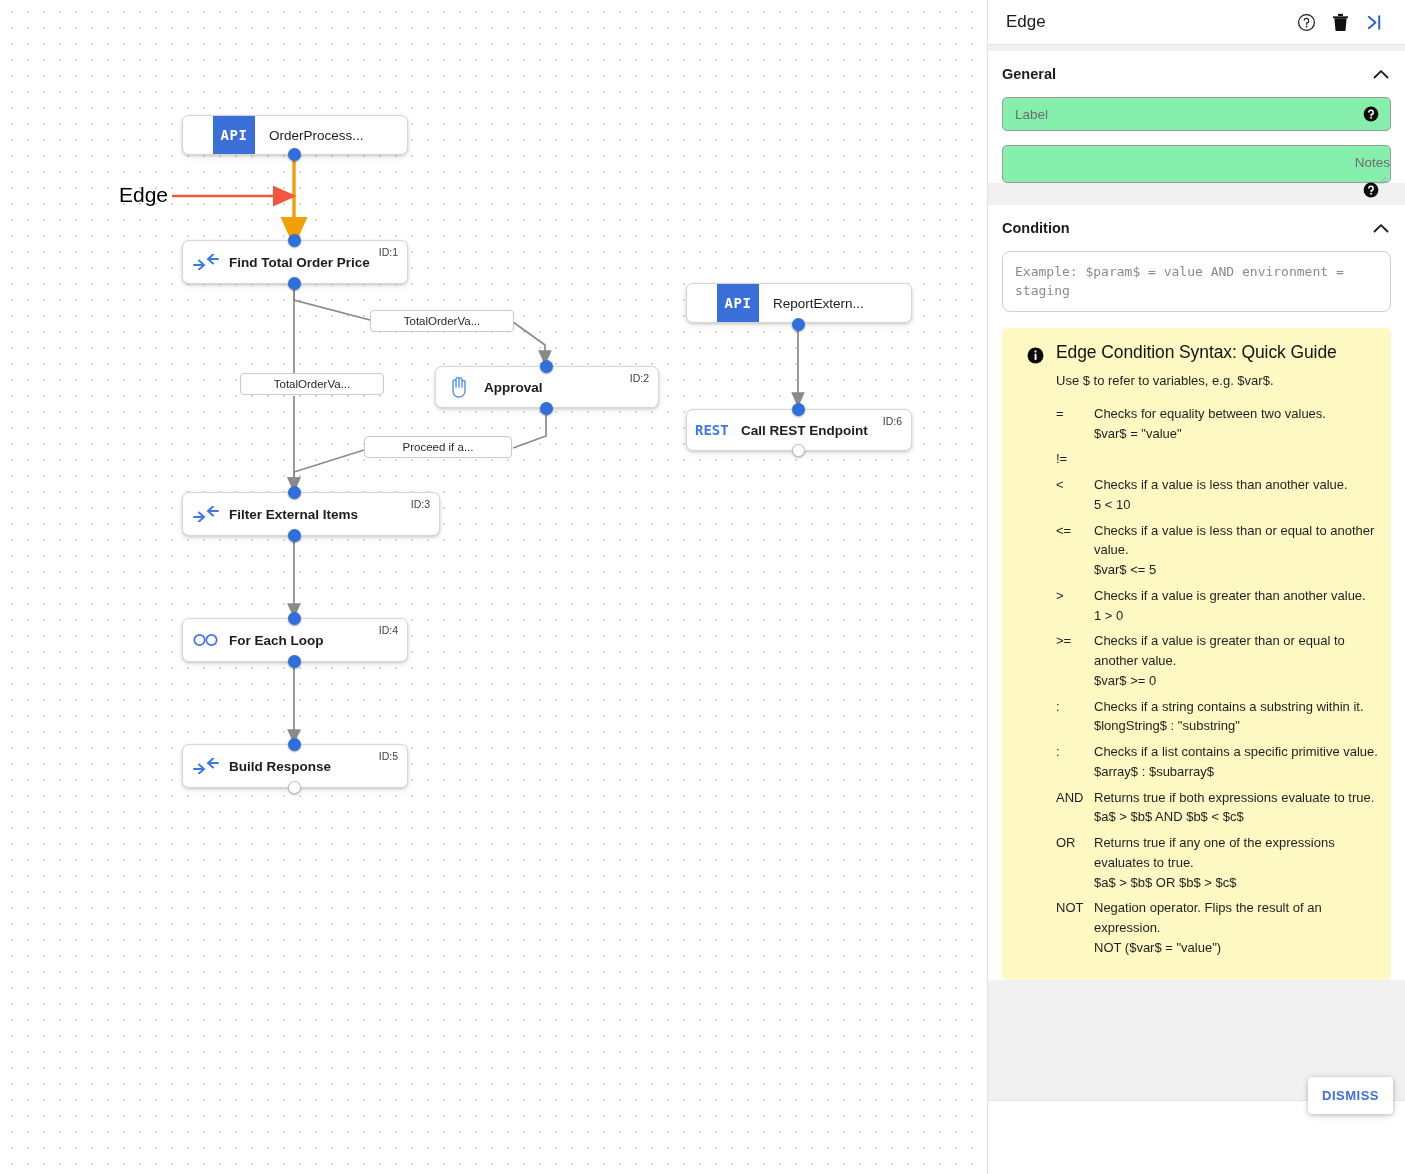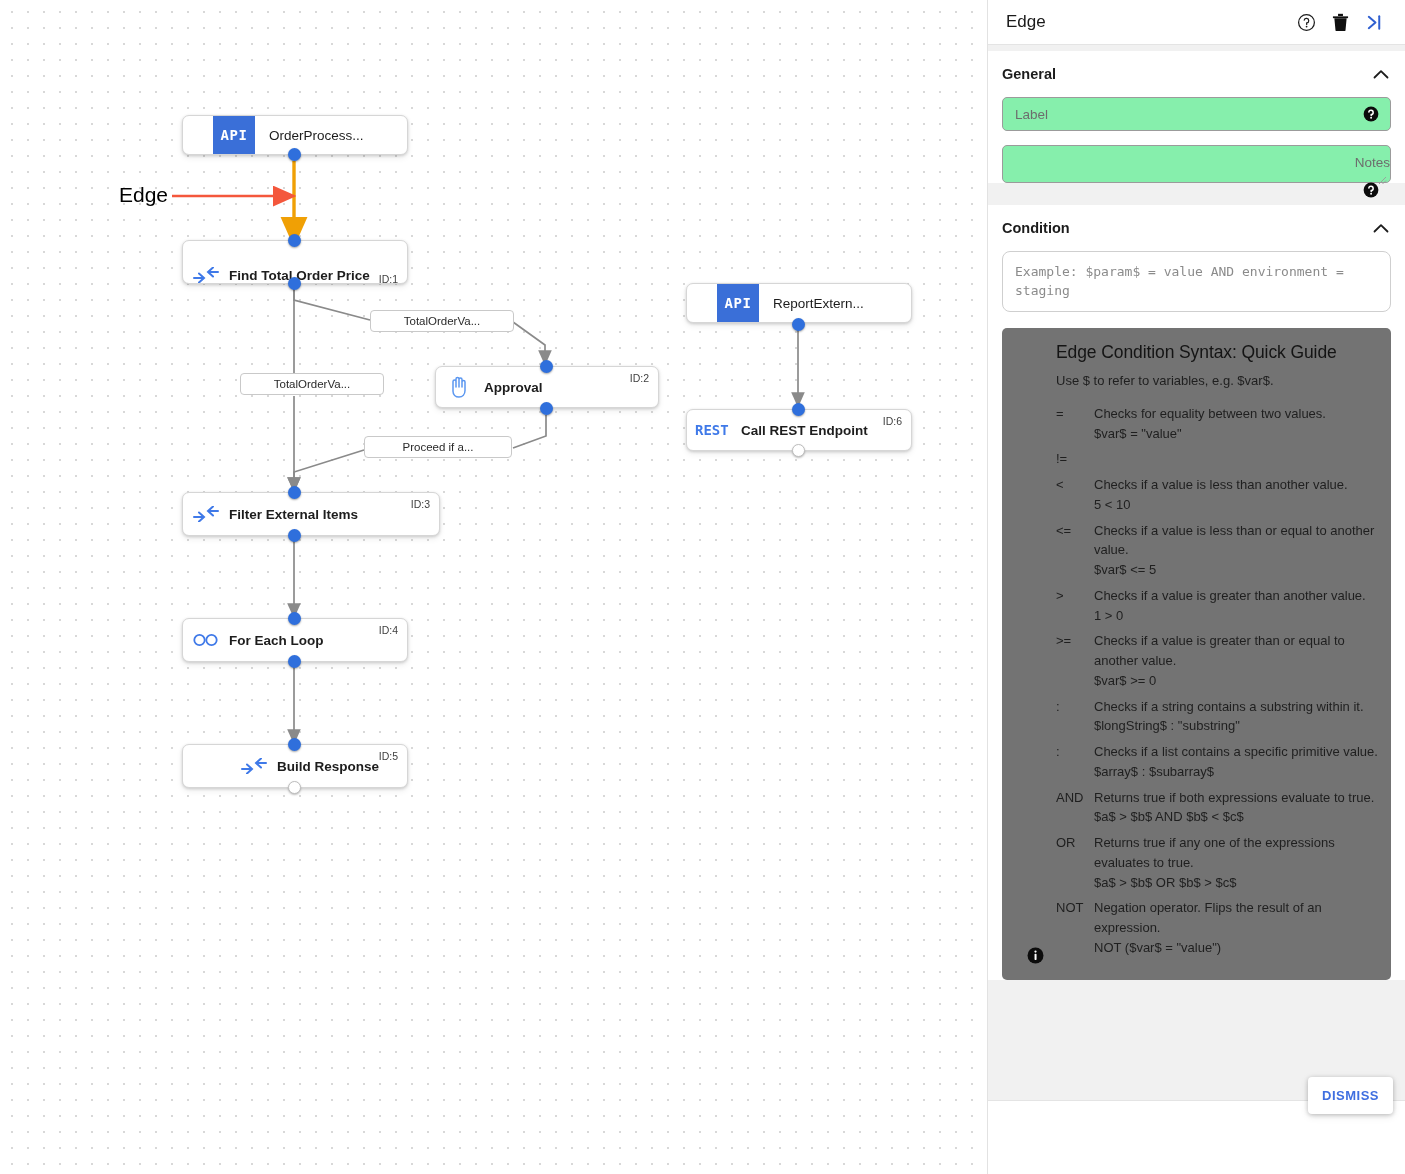--- a/index.html
+++ b/index.html
@@ -174,26 +174,25 @@
     margin-bottom: 16px;
   }
   .cond-box .ph {
     font-family: "DejaVu Sans Mono", monospace;
     font-size: 13px; color: #8b8b8b; line-height: 1.42;
     white-space: pre-wrap;
   }
 
   
   .guide {
-    background: #737373;
+    background: #fef9c3;
     border-radius: 5px;
     display: flex;
     padding: 14px 12px 16px 12px;
     margin-bottom: 16px;
-    align-items: flex-end;
   }
   .guide .info-col { flex: 0 0 42px; padding-top: 5px; display:flex; justify-content:center; }
   .guide .gbody { flex: 1 1 auto; }
   .guide h3 {
     margin: 0 0 10px 0;
     font-size: 17.5px; font-weight: 400; color: #141414;
     letter-spacing: -0.1px;
   }
   .guide .intro { font-size: 13px; color: #1f1f1f; margin-bottom: 16px; }
   .grow { display: flex; margin-bottom: 6px; font-size: 13px; color: #1f1f1f; line-height: 1.52; }
@@ -262,21 +261,21 @@
     <div id="annot-edge">Edge</div>
 
     <div class="node" style="left:182px; top:115px; width:226px; height:40px;">
       <div class="chip">API</div>
       <div class="body">
         <span class="title">OrderProcess...</span>
       </div>
     </div>
     <div class="port" style="left:288px; top:148px;"></div>
 
-    <div class="node strong" style="left:182px; top:240px; width:226px; height:44px;align-items:flex-end;">
+    <div class="node strong" style="left:182px; top:240px; width:226px; height:44px;">
       <div class="ico">
         <svg width="26" height="16" viewBox="0 0 26 16">
           <g stroke="#3f79e8" stroke-width="2" fill="none" stroke-linecap="round">
             <path d="M1,11 L10,11"></path>
               <path d="M6,6.5 L11,11 L6,15.5"></path>
             <path d="M25,5 L16,5"></path>
               <path d="M20,0.5 L15,5 L20,9.5"></path>
           </g>
         </svg>
       </div>
@@ -345,21 +344,21 @@
         </svg>
       </div>
       <div class="body" style="padding-left:2px;">
         <span class="title">For Each Loop</span>
         <span class="idtag">ID:4</span>
       </div>
     </div>
     <div class="port" style="left:288px; top:612px;"></div>
     <div class="port" style="left:288px; top:655px;"></div>
 
-    <div class="node strong" style="left:182px; top:744px; width:226px; height:44px;padding-left:48px;">
+    <div class="node strong" style="left:182px; top:744px; width:226px; height:44px;">
       <div class="ico">
         <svg width="26" height="16" viewBox="0 0 26 16">
           <g stroke="#3f79e8" stroke-width="2" fill="none" stroke-linecap="round">
             <path d="M1,11 L10,11"></path>
               <path d="M6,6.5 L11,11 L6,15.5"></path>
             <path d="M25,5 L16,5"></path>
               <path d="M20,0.5 L15,5 L20,9.5"></path>
           </g>
         </svg>
       </div>

